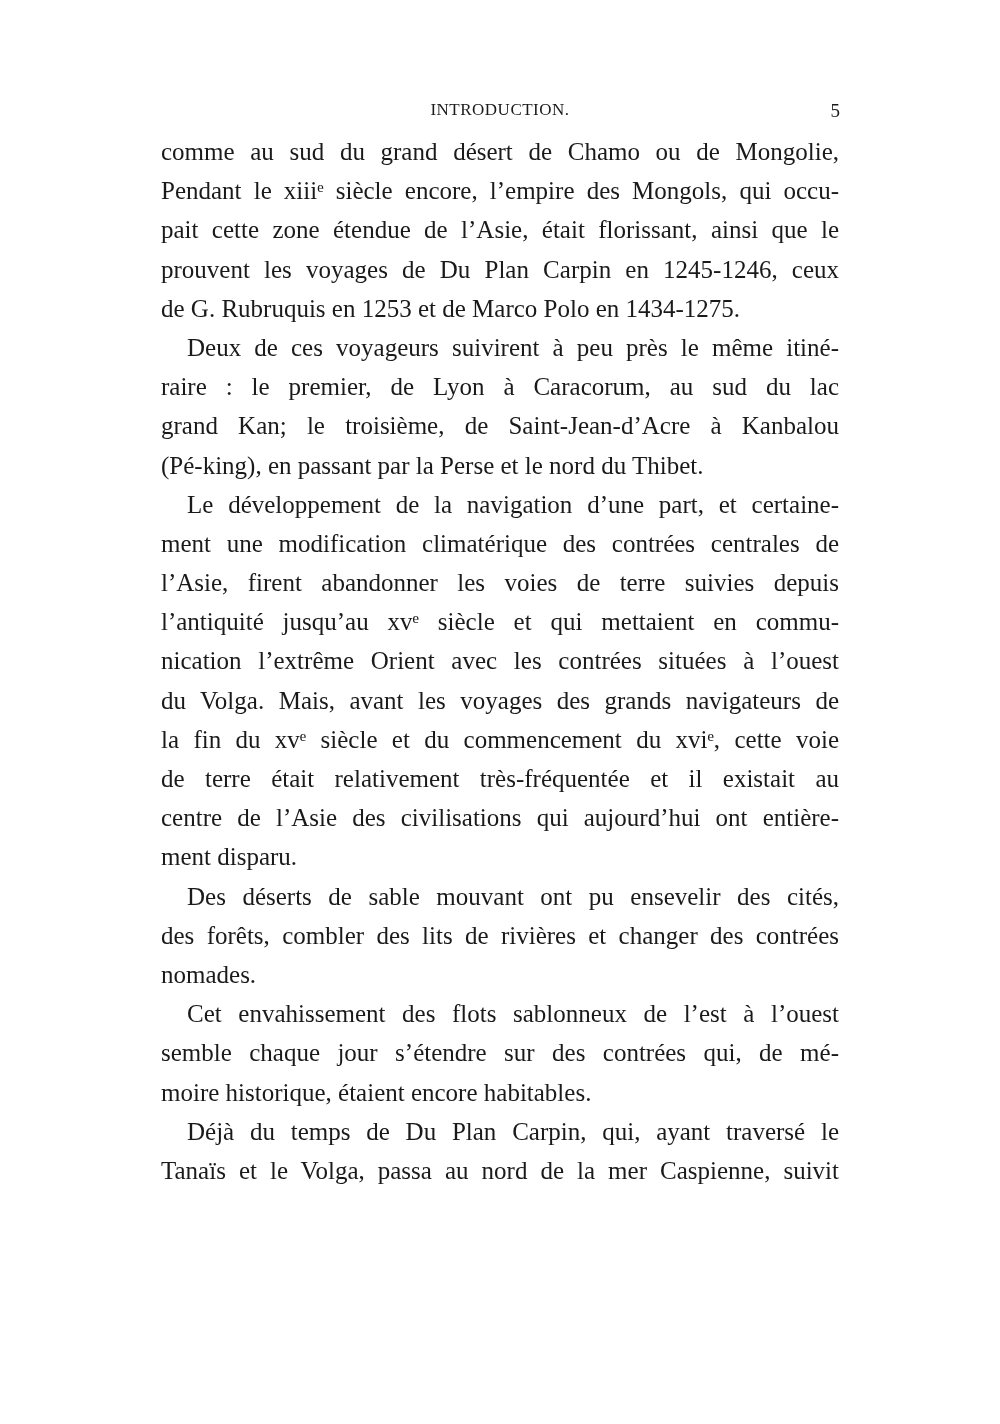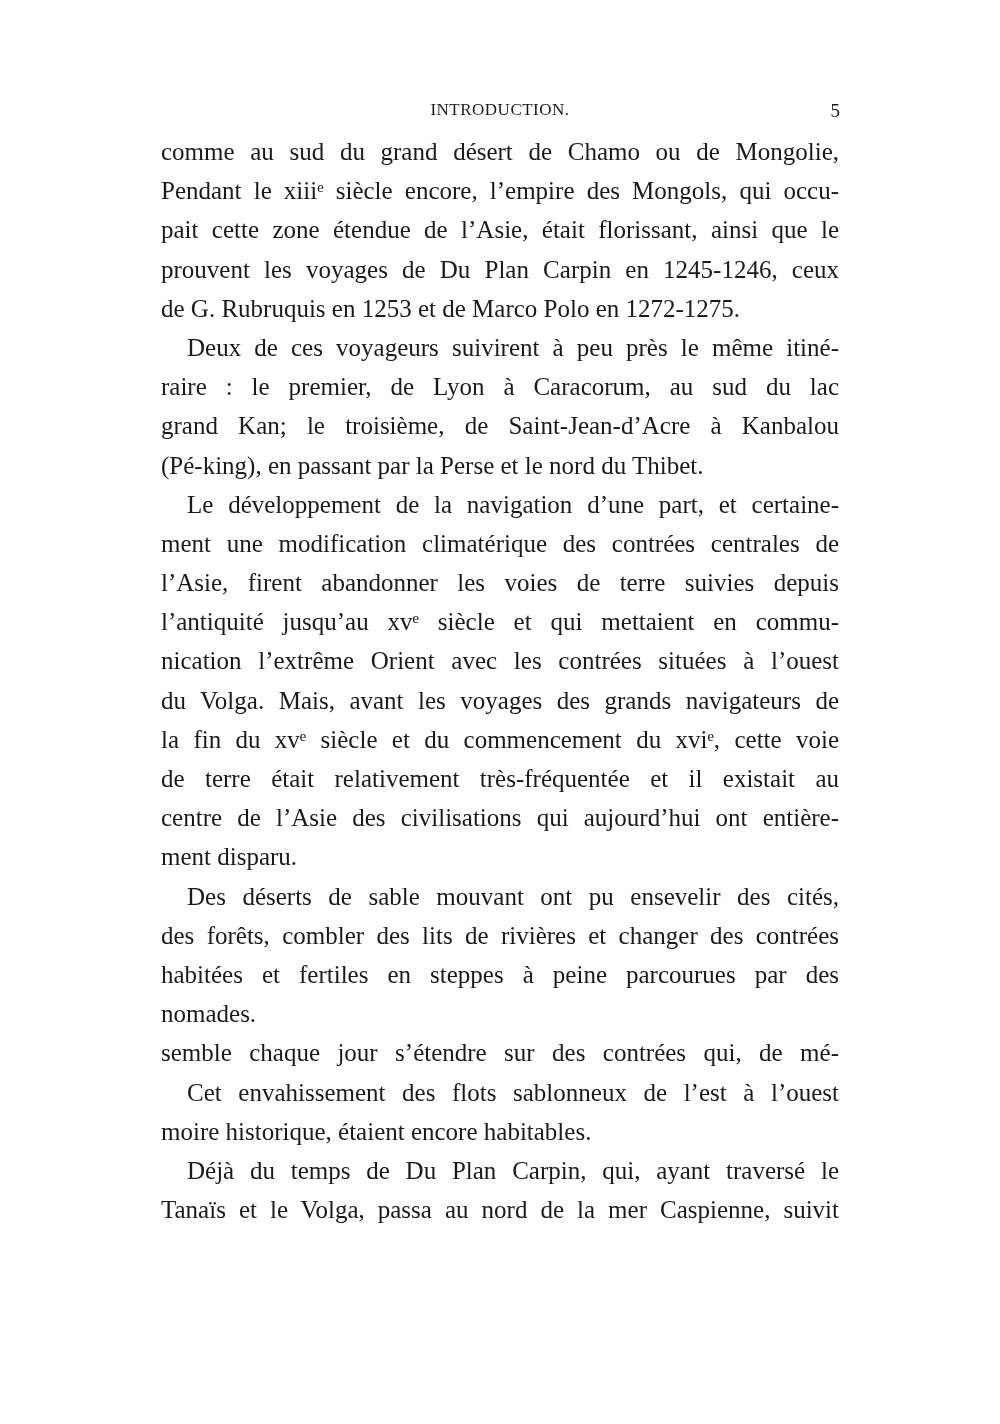--- a/index.html
+++ b/index.html
@@ -83,21 +83,21 @@
     <div class="page-number">5</div>
   </div>
 
   <div class="body-text">
 
     <div class="para">
       <div class="line">comme au sud du grand désert de Chamo ou de Mongolie,</div>
       <div class="line">Pendant le xiiiᵉ siècle encore, l’empire des Mongols, qui occu-</div>
       <div class="line">pait cette zone étendue de l’Asie, était florissant, ainsi que le</div>
       <div class="line">prouvent les voyages de Du Plan Carpin en 1245-1246, ceux</div>
-      <div class="line last">de G. Rubruquis en 1253 et de Marco Polo en 1272-1275.</div>
+      <div class="line last">de G. Rubruquis en 1253 et de Marco Polo en 1434-1275.</div>
     </div>
 
     <div class="para">
       <div class="line indent">Deux de ces voyageurs suivirent à peu près le même itiné-</div>
       <div class="line">raire : le premier, de Lyon à Caracorum, au sud du lac</div>
       <div class="line">grand Kan; le troisième, de Saint-Jean-d’Acre à Kanbalou</div>
       <div class="line last">(Pé-king), en passant par la Perse et le nord du Thibet.</div>
     </div>
 
     <div class="para">
@@ -109,27 +109,26 @@
       <div class="line">du Volga. Mais, avant les voyages des grands navigateurs de</div>
       <div class="line">la fin du xvᵉ siècle et du commencement du xviᵉ, cette voie</div>
       <div class="line">de terre était relativement très-fréquentée et il existait au</div>
       <div class="line">centre de l’Asie des civilisations qui aujourd’hui ont entière-</div>
       <div class="line last">ment disparu.</div>
     </div>
 
     <div class="para">
       <div class="line indent">Des déserts de sable mouvant ont pu ensevelir des cités,</div>
       <div class="line">des forêts, combler des lits de rivières et changer des contrées</div>
-      <div class="line">habitées et fertiles en steppes à peine parcourues par des</div>
       <div class="line last">nomades.</div>
     </div>
 
     <div class="para">
+      <div class="line indent">Cet envahissement des flots sablonneux de l’est à l’ouest</div>
       <div class="line">semble chaque jour s’étendre sur des contrées qui, de mé-</div>
-      <div class="line indent">Cet envahissement des flots sablonneux de l’est à l’ouest</div>
       <div class="line last">moire historique, étaient encore habitables.</div>
     </div>
 
     <div class="para">
       <div class="line indent">Déjà du temps de Du Plan Carpin, qui, ayant traversé le</div>
       <div class="line">Tanaïs et le Volga, passa au nord de la mer Caspienne, suivit</div>
     </div>
 
   </div>
 </div>

